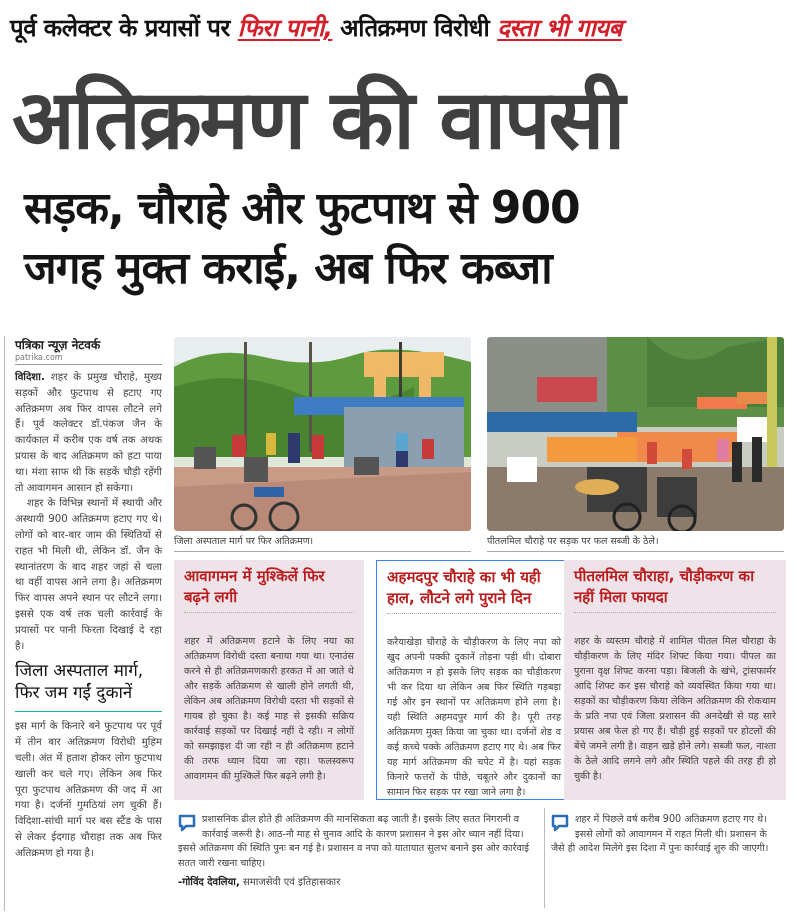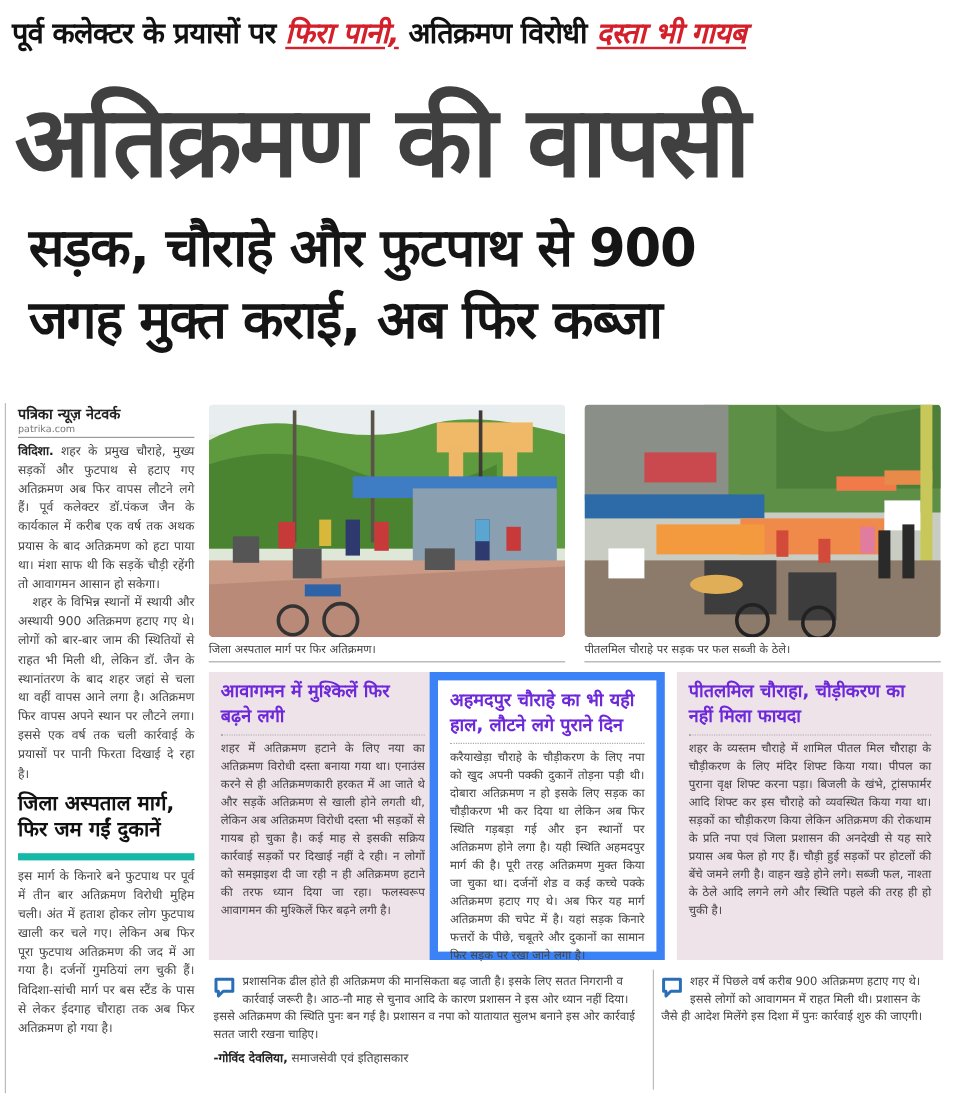--- a/index.html
+++ b/index.html
@@ -25,36 +25,36 @@
     
     .left-col {
       position: absolute; left: 4px; top: 336px; width: 162px; height: 575px;
       border-left: 1px solid #bbb; padding-left: 10px; padding-right: 4px;
     }
     .byline { font-size: 12px; font-weight: bold; color: #222; }
     .site { font-size: 8px; color: #777; border-bottom: 1px solid #999; padding-bottom: 2px; margin-bottom: 4px; }
     .body-text { font-size: 10.2px; line-height: 15.8px; color: #444; text-align: justify; }
     .body-text b { color: #222; }
     .para + .para { text-indent: 12px; }
-    .side-head { font-size: 17px; font-weight: bold; color: #111; line-height: 22px; margin: 6px 0 6px; padding-bottom: 8px; border-bottom: 6px solid #14b8a6; }
+    .side-head { font-size: 17px; font-weight: normal; color: #111; line-height: 22px; margin: 6px 0 6px; padding-bottom: 8px; border-bottom: 1px solid #14b8a6; }
 
     
     .photo { position: absolute; top: 337px; height: 194px; border-radius: 4px; overflow: hidden; }
     .photo1 { left: 174px; width: 297px; }
     .photo2 { left: 487px; width: 297px; }
     .caption { position: absolute; top: 534px; font-size: 9.5px; color: #444; border-bottom: 1px solid #aaa; padding-bottom: 4px; height: 18px; }
     .cap1 { left: 174px; width: 297px; }
     .cap2 { left: 487px; width: 297px; }
 
     
     .box { position: absolute; top: 560px; height: 240px; padding: 6px 10px; }
     .box1 { left: 174px; width: 190px; background: #efe3ea; }
-    .box2 { left: 358px; width: 196px; background: #ffffff; border: 7px solid #3b82f6; }
+    .box2 { left: 376px; width: 196px; background: #ffffff; border: 1px solid #3b82f6; }
     .box3 { left: 564px; width: 222px; background: #efe3ea; }
-    .box-title { font-size: 15px; font-weight: bold; color: #6d28d9; line-height: 21px; padding-bottom: 4px; margin-bottom: 4px; border-bottom: 1px dotted #aaa; }
+    .box-title { font-size: 15px; font-weight: bold; color: #b91c1c; line-height: 21px; padding-bottom: 4px; margin-bottom: 20px; border-bottom: 1px dotted #aaa; }
     .box .body-text { font-size: 9.6px; line-height: 15px; }
 
     
     .quote { position: absolute; top: 808px; height: 100px; padding: 4px 6px; }
     .quote1 { left: 172px; width: 370px; }
     .quote2 { left: 544px; width: 240px; border-left: 1px solid #bbb; }
     .quote-icon { float: left; width: 18px; height: 18px; margin: 2px 6px 0 0; position: relative; }
     .quote-text { font-size: 9.6px; line-height: 14.5px; color: #444; }
     .quote-author { font-size: 10px; margin-top: 4px; color: #444; }
     .quote-author b { color: #222; }

